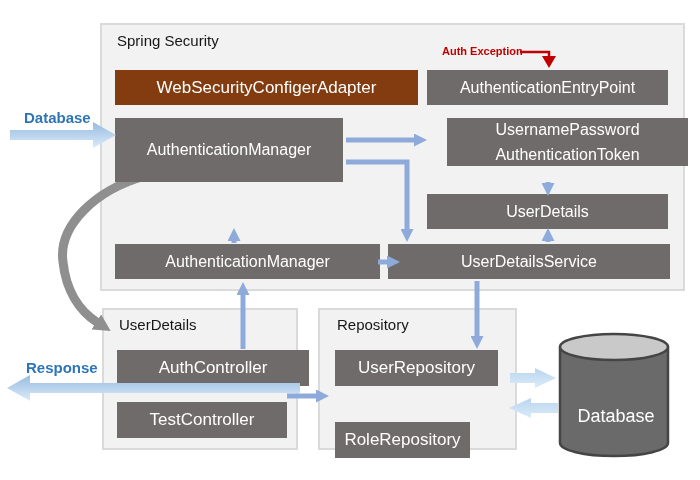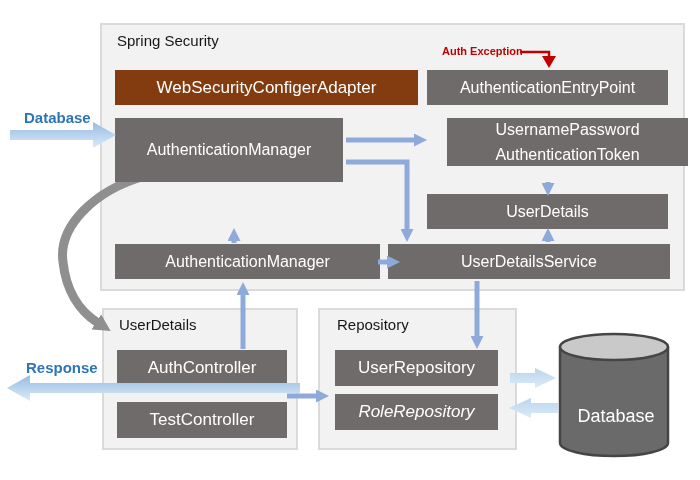--- a/index.html
+++ b/index.html
@@ -107,25 +107,25 @@
   <div class="gbox" style="left:427px; top:70px; width:241px; height:35px;">AuthenticationEntryPoint</div>
   <div class="gbox" style="left:115px; top:118px; width:228px; height:64px;">AuthenticationManager</div>
   <div class="gbox" style="left:427px; top:118px; width:241px; height:48px;margin-left:20px;">
     <div class="token-line">UsernamePassword</div>
     <div class="token-line">AuthenticationToken</div>
   </div>
   <div class="gbox" style="left:427px; top:194px; width:241px; height:35px;">UserDetails</div>
   <div class="gbox" style="left:115px; top:244px; width:265px; height:35px;text-align:right;">AuthenticationManager</div>
   <div class="gbox" style="left:388px; top:244px; width:282px; height:35px;">UserDetailsService</div>
 
-  <div class="gbox small17" style="left:117px; top:350px; width:170px; height:36px;">AuthController</div>
+  <div class="gbox small17" style="left:117px; top:350px; width:192px; height:36px;">AuthController</div>
   <div class="gbox small17" style="left:117px; top:402px; width:170px; height:36px;">TestController</div>
 
   <div class="gbox small17" style="left:335px; top:350px; width:163px; height:36px;">UserRepository</div>
-  <div class="gbox small17" style="left:335px; top:394px; width:163px; height:36px;font-style:italic;">RoleRepository</div>
+  <div class="gbox small17" style="left:335px; top:422px; width:135px; height:36px;">RoleRepository</div>
 
   <svg class="abs" style="left:550px; top:330px; z-index:3;" width="130" height="132" viewBox="0 0 130 132">
     <path d="M10 17 L10 113 A54 13 0 0 0 118 113 L118 17" style="fill:var(--db-body); stroke:var(--db-outline)" stroke-width="2.5"></path>
     <ellipse cx="64" cy="17" rx="54" ry="13" style="fill:var(--db-top); stroke:var(--db-outline)" stroke-width="2.5"></ellipse>
   </svg>
   <div class="db-label">Database</div>
 
 
   <div class="flow-label" style="left:24px; top:109px;">Database</div>
   <div class="flow-label" style="left:26px; top:359px;">Response</div>

